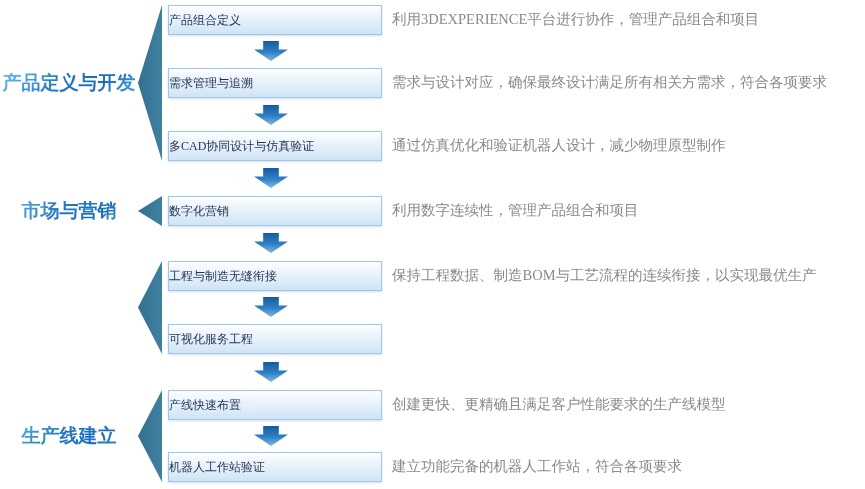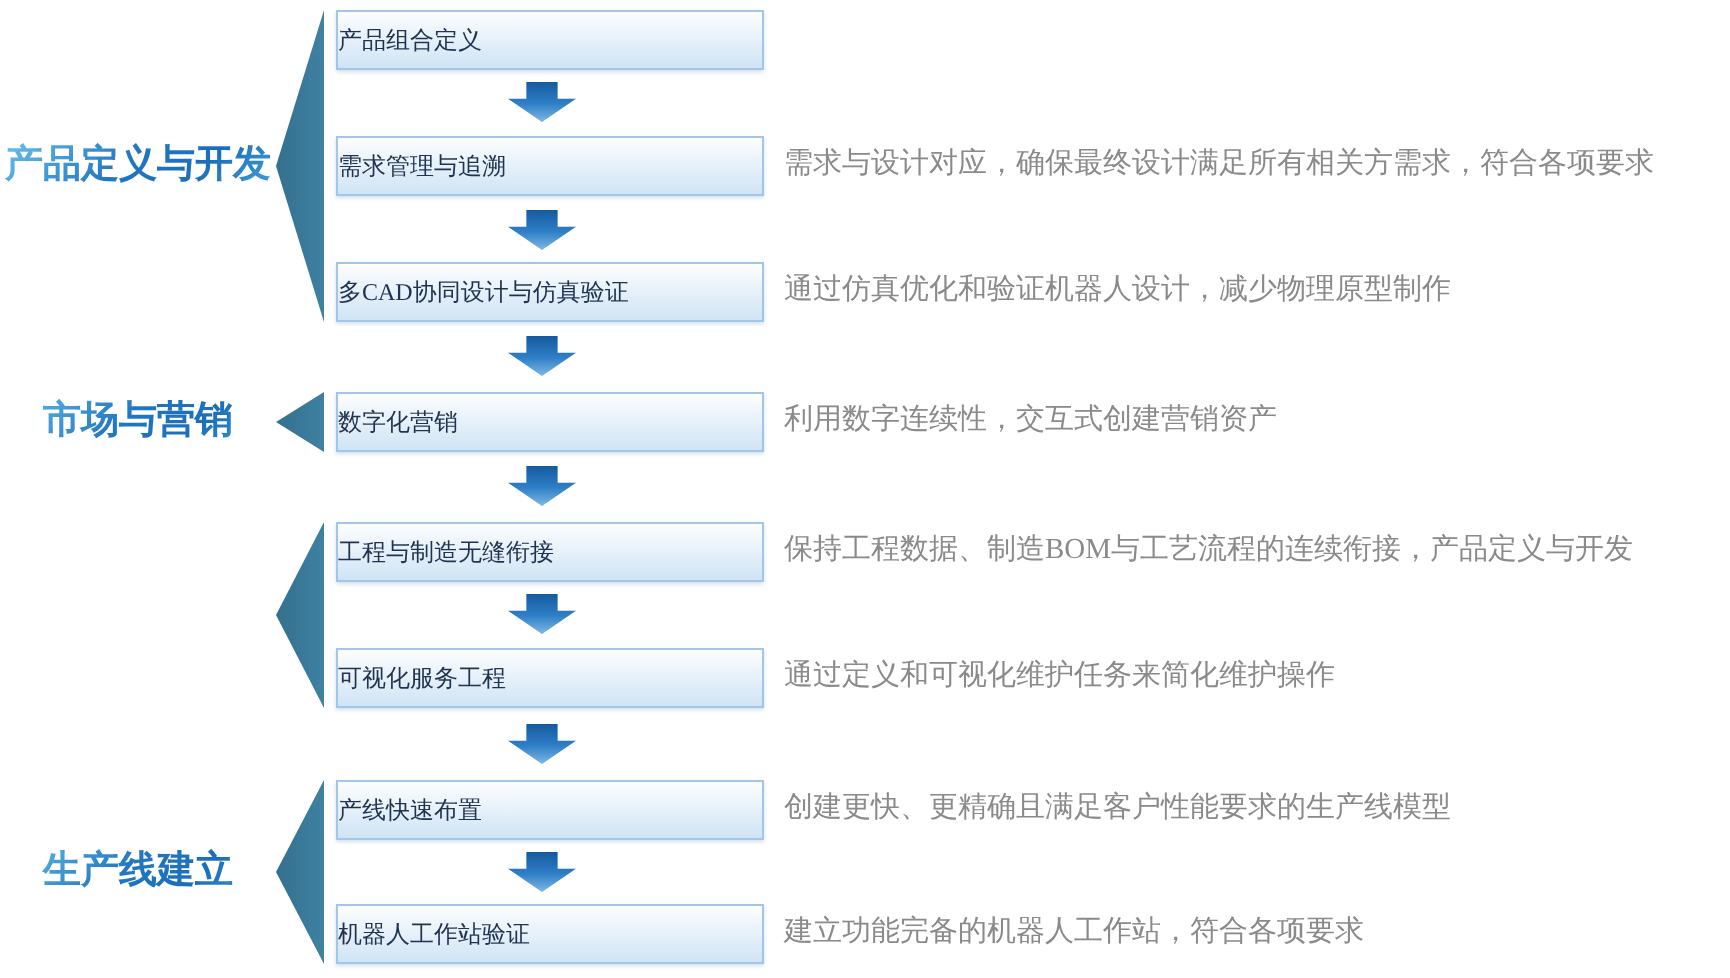--- a/index.html
+++ b/index.html
@@ -138,21 +138,21 @@
   <div class="box b8">机器人工作站验证</div>
 
   <div class="darrow a1"></div>
   <div class="darrow a2"></div>
   <div class="darrow a3"></div>
   <div class="darrow a4"></div>
   <div class="darrow a5"></div>
   <div class="darrow a6"></div>
   <div class="darrow a7"></div>
 
+  <div class="desc d1">利用3DEXPERIENCE平台进行协作，管理产品组合和项目</div>
   <div class="desc d2">需求与设计对应，确保最终设计满足所有相关方需求，符合各项要求</div>
   <div class="desc d3">通过仿真优化和验证机器人设计，减少物理原型制作</div>
-  <div class="desc d4">利用数字连续性，交互式创建营销资产</div>
-  <div class="desc d5">保持工程数据、制造BOM与工艺流程的连续衔接，产品定义与开发</div>
-  <div class="desc d6">通过定义和可视化维护任务来简化维护操作</div>
+  <div class="desc d4">利用数字连续性，管理产品组合和项目</div>
+  <div class="desc d5">保持工程数据、制造BOM与工艺流程的连续衔接，以实现最优生产</div>
   <div class="desc d7">创建更快、更精确且满足客户性能要求的生产线模型</div>
   <div class="desc d8">建立功能完备的机器人工作站，符合各项要求</div>
 
 </div>
 
 </body></html>

